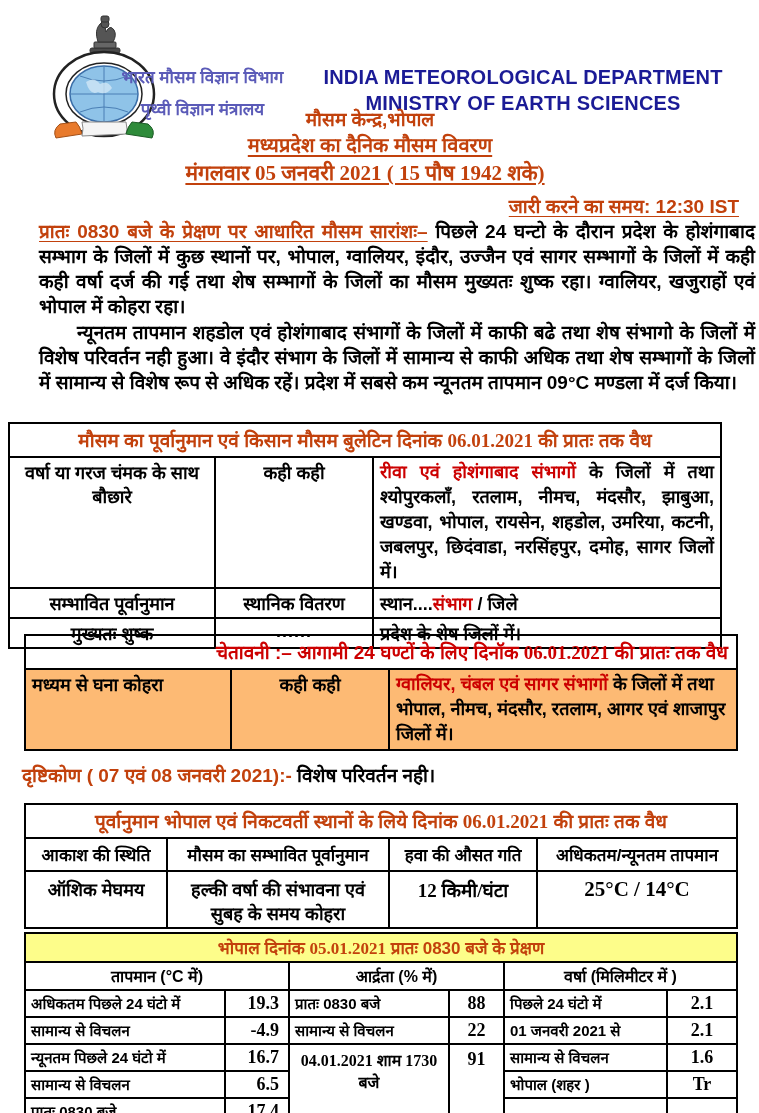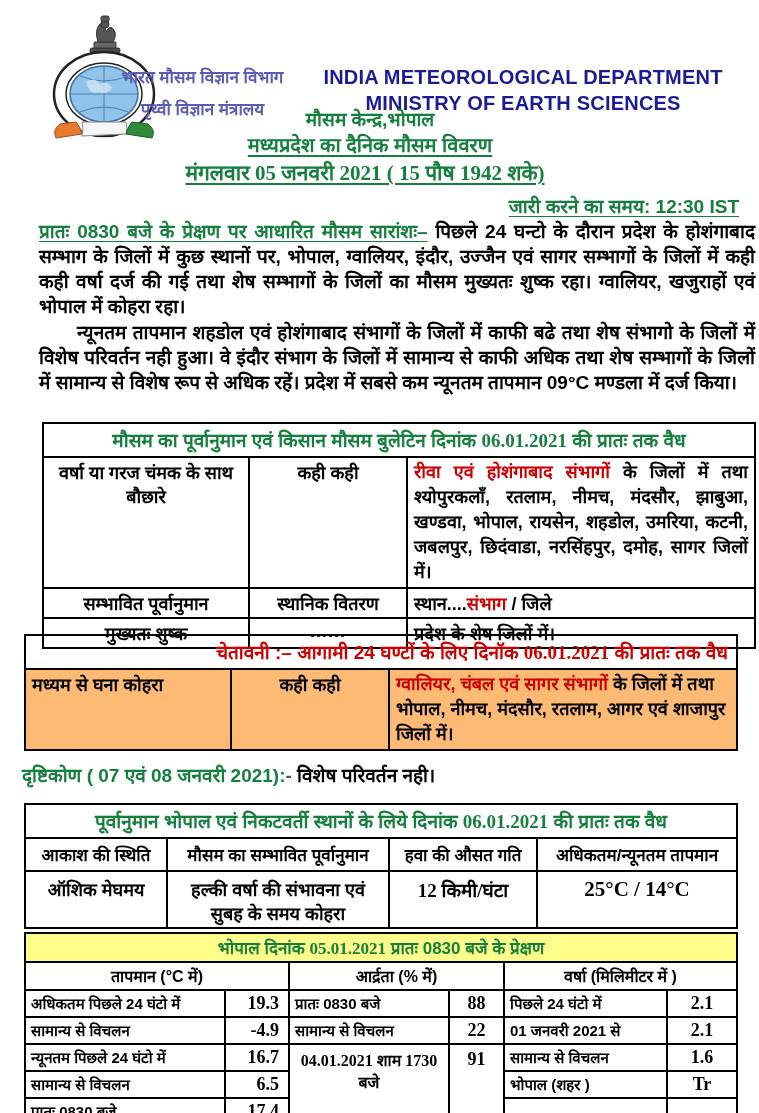--- a/index.html
+++ b/index.html
@@ -2,21 +2,21 @@
 <html><head>
 <meta charset="utf-8">
 <style>
   * { margin:0; padding:0; box-sizing:border-box; }
   body { background:#888; font-family:"Liberation Sans", sans-serif; }
   .page {
     position:relative; width:759px; height:1113px; margin:0 auto;
     background:#ffffff; color:#000; font-weight:bold; overflow:hidden;
   }
   .abs { position:absolute; }
-  .blue  { color:#15803d; }
+  .blue  { color:#c2410c; }
   .navy  { color:#1b1b96; }
   .red   { color:#cc0000; }
   .purple{ color:#5b5bb8; }
   .u { text-decoration:underline; text-underline-offset:3px; }
   .serif { font-family:"Liberation Serif", serif; }
   .center { text-align:center; }
 
   
   .org-hindi   { left:95px;  top:62px;  width:215px; text-align:center; font-size:17px; line-height:32px; }
   .org-english { left:298px; top:64px;  width:450px; text-align:center; font-size:20px; line-height:26px; letter-spacing:0.2px; }
@@ -26,21 +26,21 @@
   .issue-time     { right:20px; top:193px; font-size:19px; }
 
   
   .para { left:39px; width:716px; font-size:19px; text-align:justify; }
   .para1 { top:219px; line-height:25px; }
   .para2 { top:320px; line-height:25px; text-indent:38px; }
 
   
   table { border-collapse:collapse; table-layout:fixed; width:712px; }
   td { border:2px solid #000; padding:2px 6px; vertical-align:top; font-weight:bold; }
-  .t1 { left:42px; top:422px; font-size:18px;padding-left:36px; }
+  .t1 { left:8px; top:422px; font-size:18px;padding-left:36px; }
   .t1 .title-row td { font-size:19px; padding:3px 4px; }
   .t1 .area { line-height:25px; text-align:justify; }
   .tw { left:24px; top:636px; font-size:18px; margin-top:-2px; }
   .tw .title-row td { font-size:19px; padding:3px 8px;text-align:right; }
   .tw .hl td { background:#fdba74; height:76px; }
   .tw .area { line-height:25px; }
   .outlook { left:22px; top:762px; font-size:19px; }
   .t2 { left:24px; top:803px; font-size:18px; }
   .t2 .title-row td { font-size:19px; padding:3px 4px; }
   .t2 .hdr td { font-size:17px; text-align:center; padding:4px 14px; }

